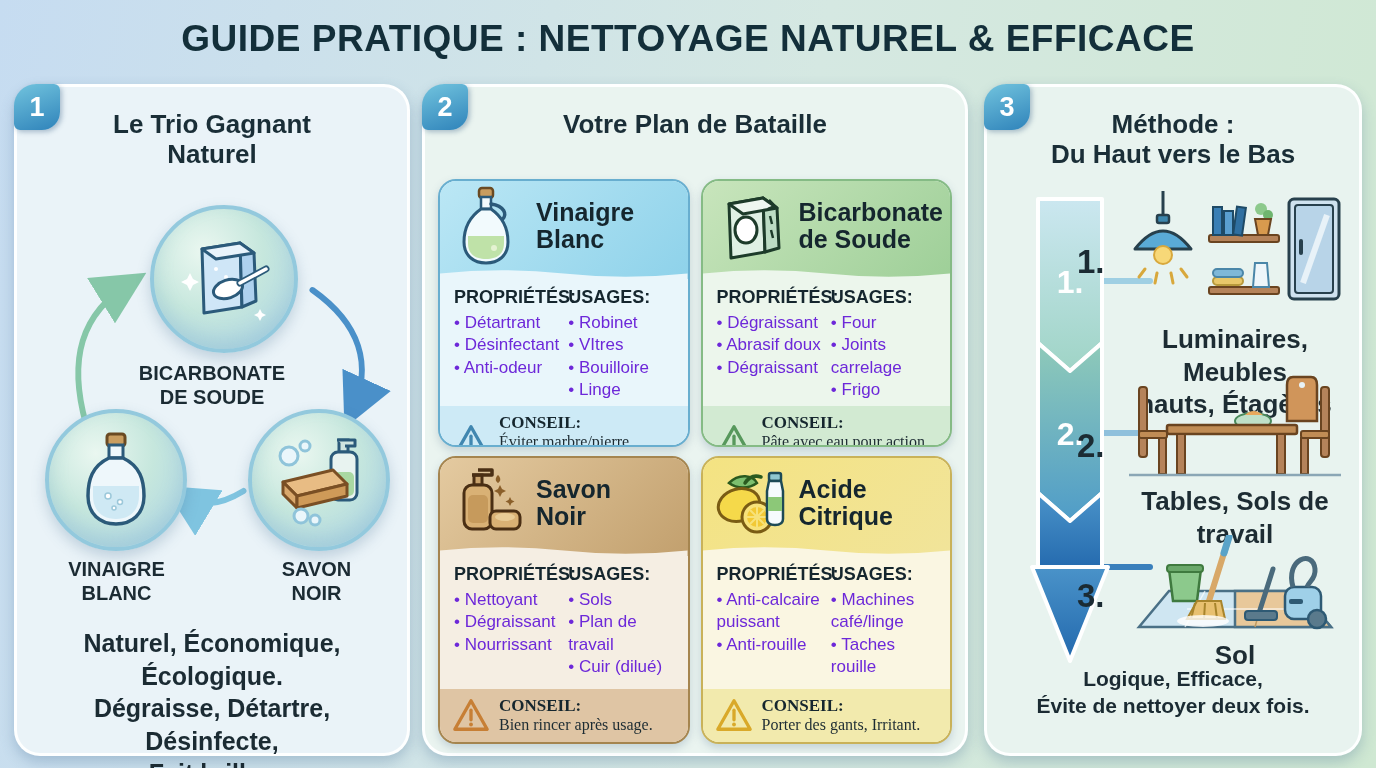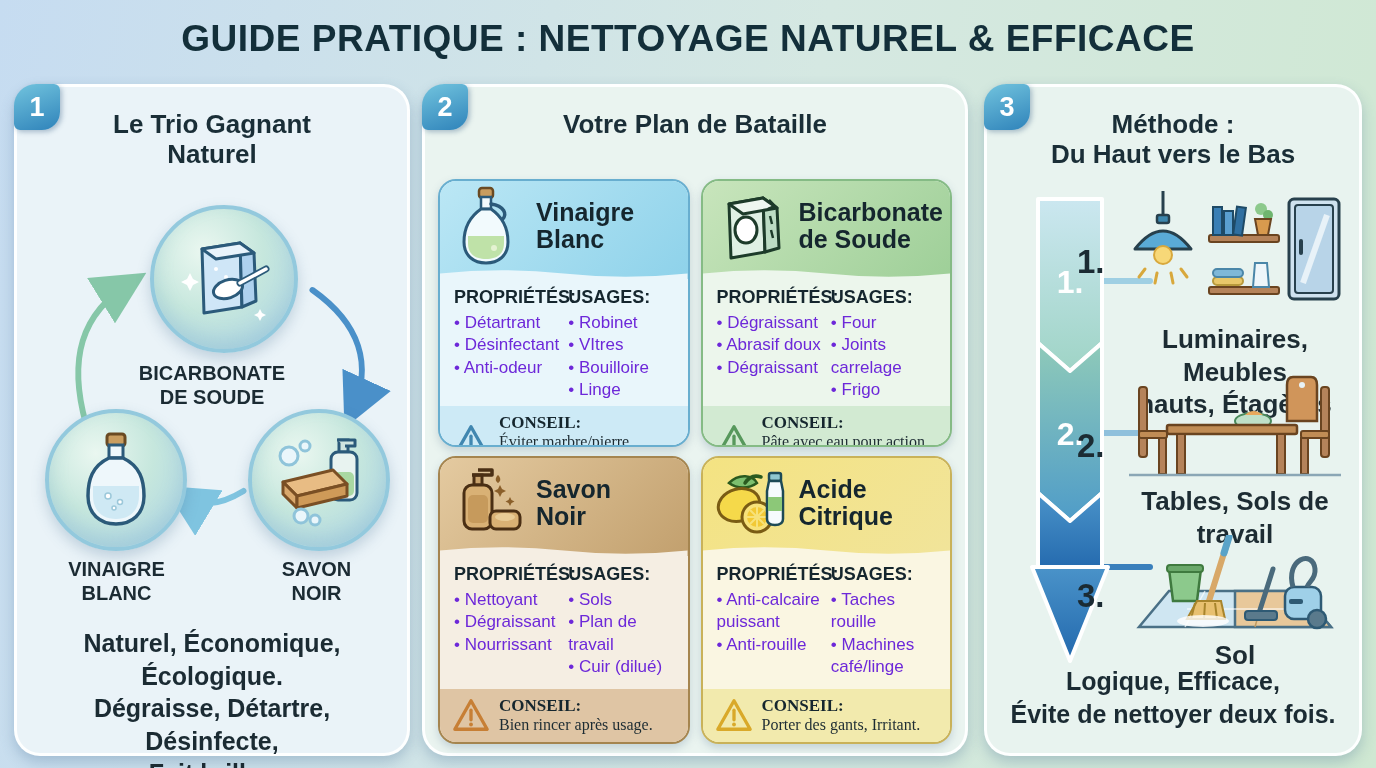--- a/index.html
+++ b/index.html
@@ -121,21 +121,21 @@
   .step-num {
     position:absolute; left:-38px; font-size:33px; font-weight:800; color:#1b2b33;
   }
   .step-caption { font-size:26px; font-weight:600; line-height:1.25; color:#1d2c33; }
   #step-1 { top:104px; } #step-1 .step-num { top:52px; }
   #step-2 { top:282px; } #step-2 .step-num { top:58px; }
   #step-3 { top:448px; } #step-3 .step-num { top:42px; }
   .step-art { display:block; margin:0 auto 4px auto; }
   .methode-footer {
     position:absolute; left:10px; right:10px; top:578px;
-    text-align:center; font-size:25px; font-weight:700; line-height:1.3; color:#1b2b33;
+    text-align:center; font-size:21px; font-weight:700; line-height:1.3; color:#1b2b33;
   }
 </style>
 </head>
 <body>
 
 <div class="main-title">GUIDE PRATIQUE : NETTOYAGE NATUREL &amp; EFFICACE</div>
 
 <div class="panel" id="panel-trio">
   <div class="badge">1</div>
   <div class="panel-title pre">Le Trio Gagnant
@@ -388,22 +388,22 @@
         <div class="col-prop">
           <div class="col-head">PROPRIÉTÉS:</div>
           <ul>
             <li>Anti-calcaire puissant</li>
             <li>Anti-rouille</li>
           </ul>
         </div>
         <div class="col-usage">
           <div class="col-head">USAGES:</div>
           <ul>
+            <li>Machines café/linge</li>
             <li>Taches rouille</li>
-            <li>Machines café/linge</li>
           </ul>
         </div>
       </div>
       <div class="conseil">
         <svg class="warn-icon" viewBox="0 0 40 36">
           <path d="M20,3 L37,33 L3,33 Z" fill="none" stroke="var(--warn)" stroke-width="3.5" stroke-linejoin="round"></path>
           <line x1="20" y1="13" x2="20" y2="23" stroke="var(--warn)" stroke-width="3.5" stroke-linecap="round"></line>
           <circle cx="20" cy="28" r="2" fill="var(--warn)"></circle>
         </svg>
         <div>

